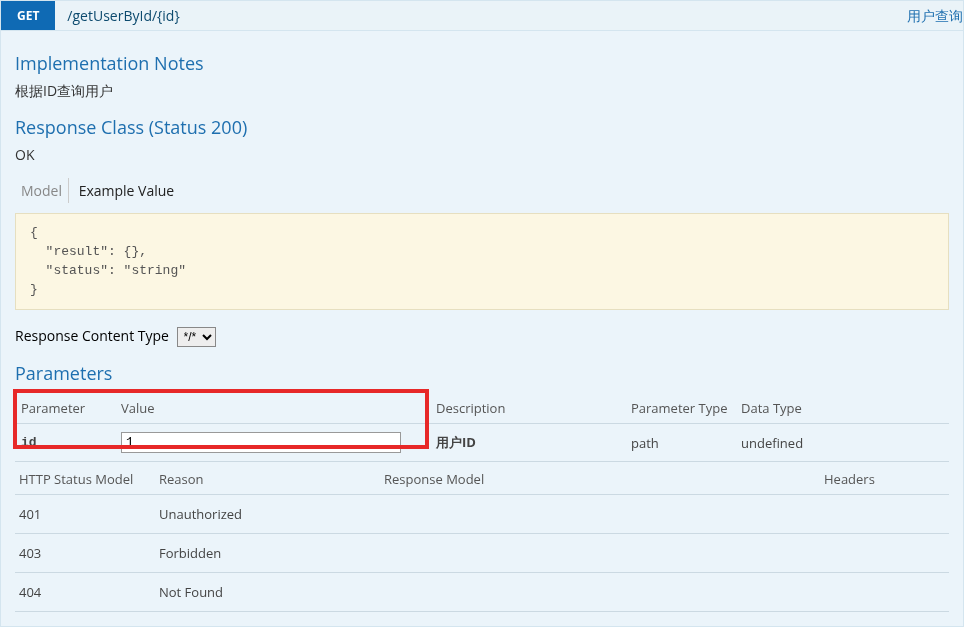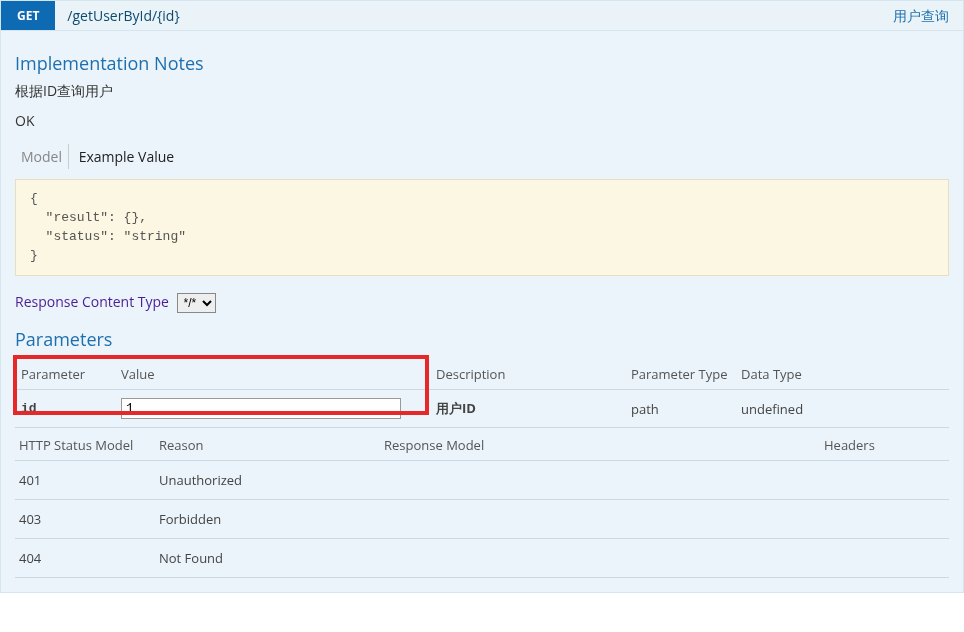--- a/index.html
+++ b/index.html
@@ -25,21 +25,21 @@
       padding: 6px 16px;
       text-align: center;
       min-width: 48px;
     }
     .path-text {
       flex: 1;
       padding: 5px 12px;
       color: #0c4a6e;
       font-size: 14px;
     }
-    .summary-text { color: #1e6faf; padding-right: 14px; font-size: 14px; }
+    .summary-text { color: #1e6faf; font-size: 14px; }
     .content { background: #ebf4fa; padding: 12px 14px 14px; }
     h4 {
       font-size: 18px;
       font-weight: 400;
       color: #1e6faf;
       margin: 8px 0 6px;
     }
     h4.tighter { margin-top: 14px; }
     .note-text { color: #333; font-size: 14px; margin-bottom: 10px; }
     .status-ok { font-size: 14px; margin-bottom: 6px; color: #333; }
@@ -59,21 +59,21 @@
       border: 1px solid #e6dfc0;
       padding: 10px 14px;
       font-family: "Courier New", monospace;
       font-size: 13px;
       color: #555;
       white-space: pre;
       line-height: 1.45;
       min-height: 96px;
     }
     .content-type-row { margin-top: 16px; font-size: 14px; }
-    .content-type-row label { color: #4c1d95; }
+    .content-type-row label { color: #000000; }
     select.ct {
       border: 1px solid #888;
       background: #eee;
       font-size: 12px;
       padding: 1px 2px;
       margin-left: 4px;
     }
     table.params { width: 100%; border-collapse: collapse; margin-top: 8px; }
     table.params th {
       text-align: left;
@@ -131,20 +131,21 @@
   <div class="top-bar">
     <div class="method-badge">GET</div>
     <div class="path-text">/getUserById/{id}</div>
     <div class="summary-text">用户查询</div>
   </div>
 
   <div class="content">
     <h4>Implementation Notes</h4>
     <div class="note-text">根据ID查询用户</div>
 
+    <h4 class="tighter">Response Class (Status 200)</h4>
     <div class="status-ok">OK</div>
 
     <div class="tabs">
       <span class="tab">Model</span>
       <span class="tab active">Example Value</span>
     </div>
 
     <div class="example-box">{
   "result": {},
   "status": "string"

